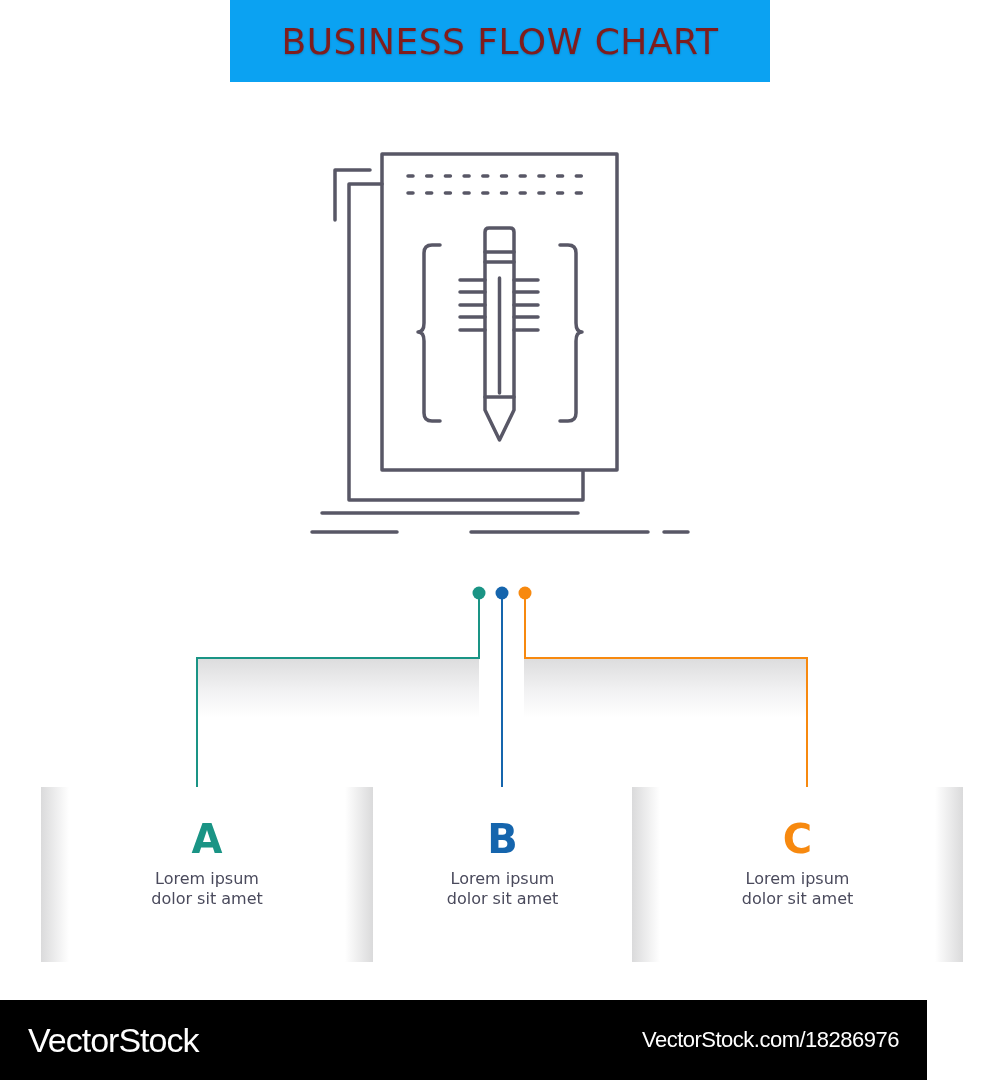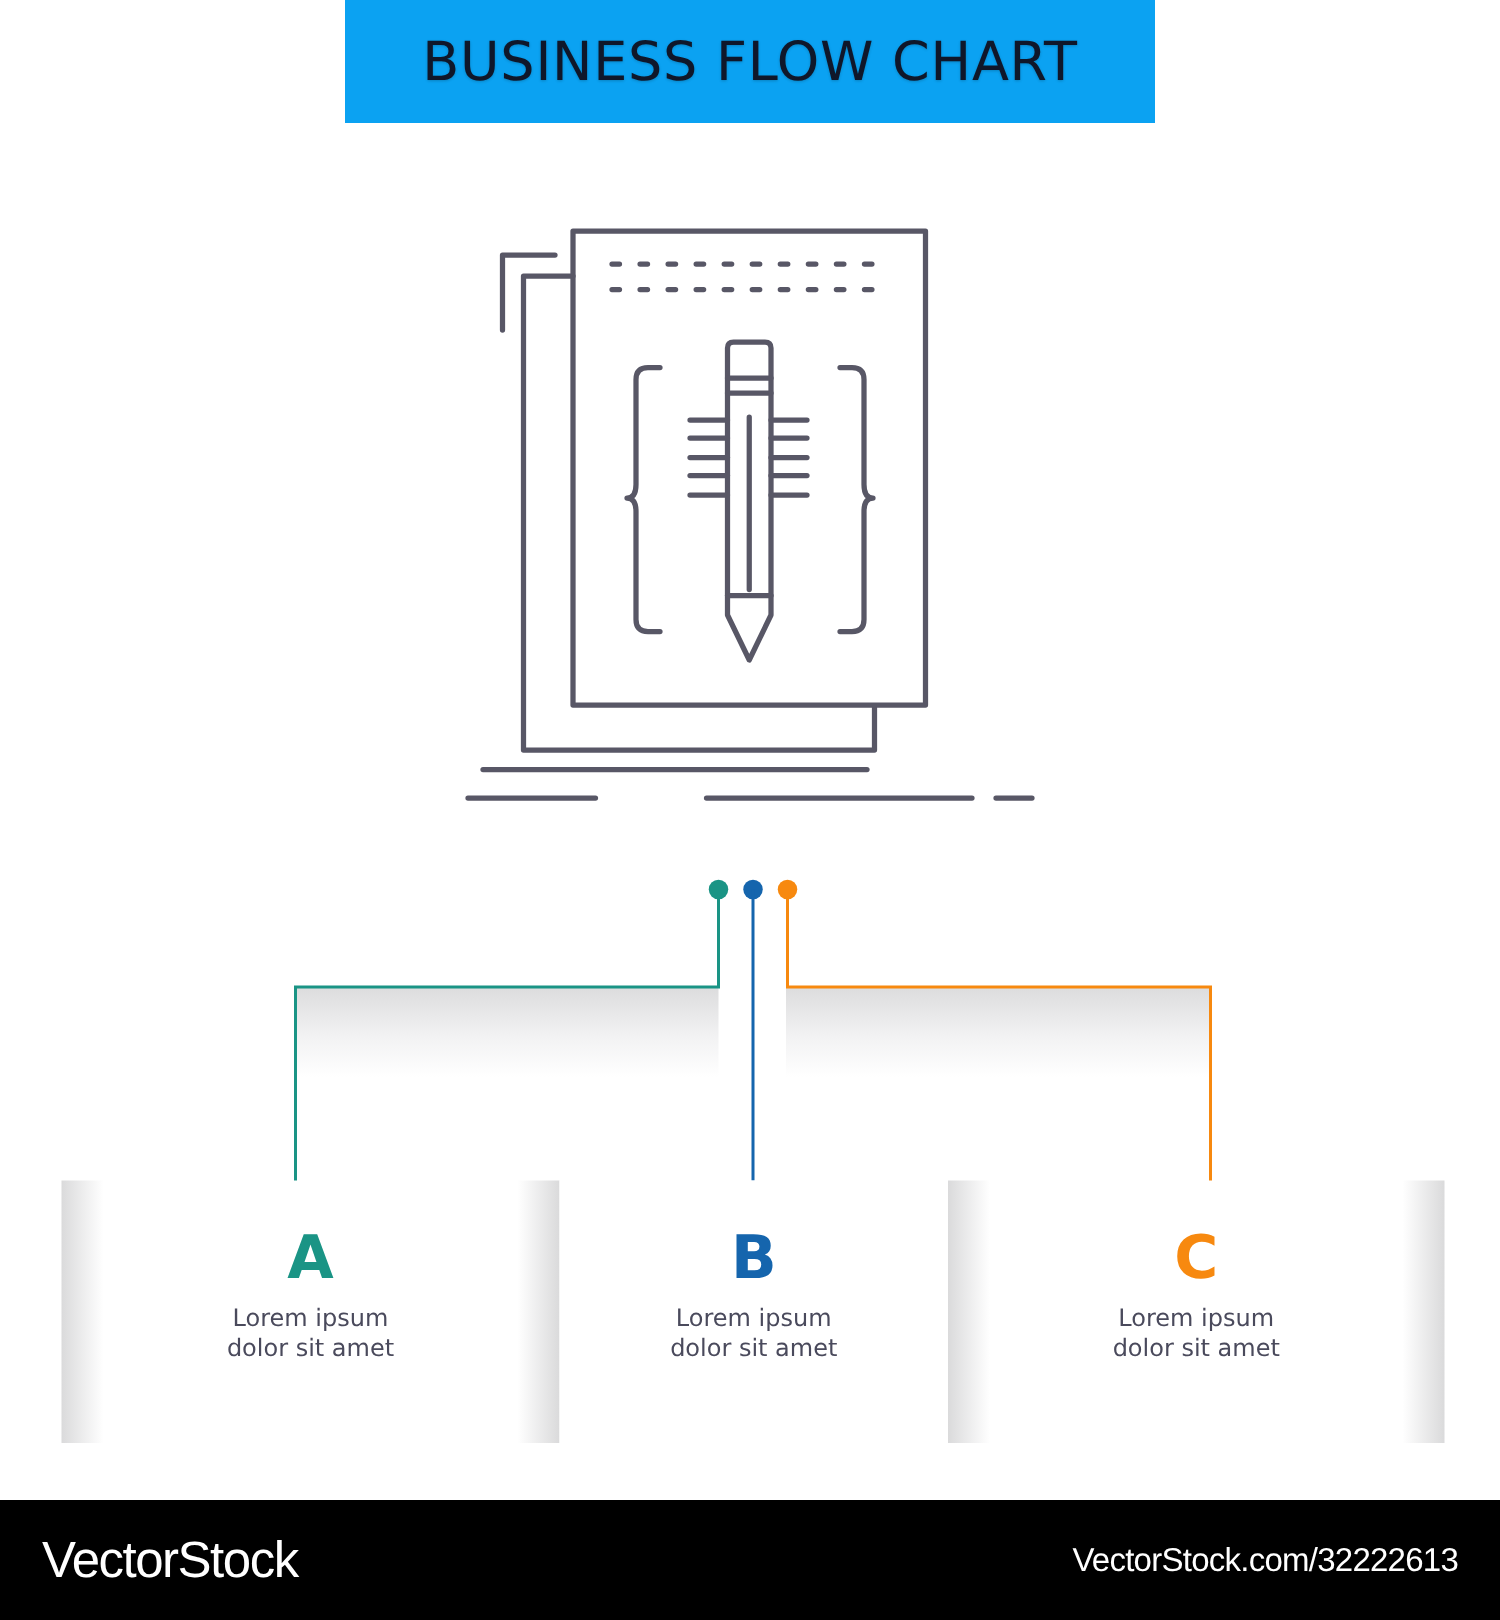--- a/index.html
+++ b/index.html
@@ -7,21 +7,21 @@
     width: 1000px; height: 1080px; position: relative; overflow: hidden;
     background: #ffffff;
     font-family: "Liberation Sans", "DejaVu Sans", sans-serif;
   }
   .title-bar {
     position: absolute; left: 230px; top: 0; width: 540px; height: 82px;
     background: #0ba2f2;
     display: flex; align-items: center; justify-content: center;
   }
   .title-text {
-    color: #0f172a; font-size: 36px; letter-spacing: 0.5px;
+    color: #7f1d1d; font-size: 36px; letter-spacing: 0.5px;
     font-family: "DejaVu Sans", sans-serif; font-weight: normal;
     text-shadow: 0 1px 2px rgba(0,0,0,0.2);
   }
   .illustration { position: absolute; left: 300px; top: 140px; width: 400px; height: 410px; }
   .diagram { position: absolute; left: 0; top: 580px; width: 1000px; height: 400px; }
 
   
   .band {
     position: absolute; height: 60px;
     background: linear-gradient(to bottom, #dcdcdd 0%, #f2f2f3 55%, #ffffff 100%);
@@ -41,21 +41,21 @@
 
   .letter {
     margin-top: 30px; font-size: 40px; font-weight: bold; line-height: 44px;
     font-family: "DejaVu Sans", sans-serif;
   }
   .desc {
     margin-top: 8px; text-align: center; color: #4a4a5c;
     font-size: 16px; line-height: 20px; font-family: "DejaVu Sans", sans-serif;
   }
   .footer {
-    position: absolute; left: 0; top: 1000px; width: 1000px; height: 80px;
+    position: absolute; left: 0; top: 1000px; width: 927px; height: 80px;
     background: #000000; display: flex; align-items: center; justify-content: space-between;
     padding: 0 28px; box-sizing: border-box;
   }
   .footer-logo { color: #fff; font-size: 34px; letter-spacing: -1px; font-family: "Liberation Sans", sans-serif; }
   .footer-url { color: #fff; font-size: 22px; letter-spacing: -0.5px; font-family: "Liberation Sans", sans-serif; }
 </style>
 </head>
 <body>
 
 <div class="title-bar">
@@ -138,14 +138,14 @@
     <div class="letter" style="color:#f7890f">C</div>
     <div class="desc">
       <div>Lorem ipsum</div>
       <div>dolor sit amet</div>
     </div>
   </div>
 </div>
 
 <div class="footer">
   <span class="footer-logo">VectorStock</span>
-  <span class="footer-url">VectorStock.com/32222613</span>
+  <span class="footer-url">VectorStock.com/18286976</span>
 </div>
 
 </body></html>

